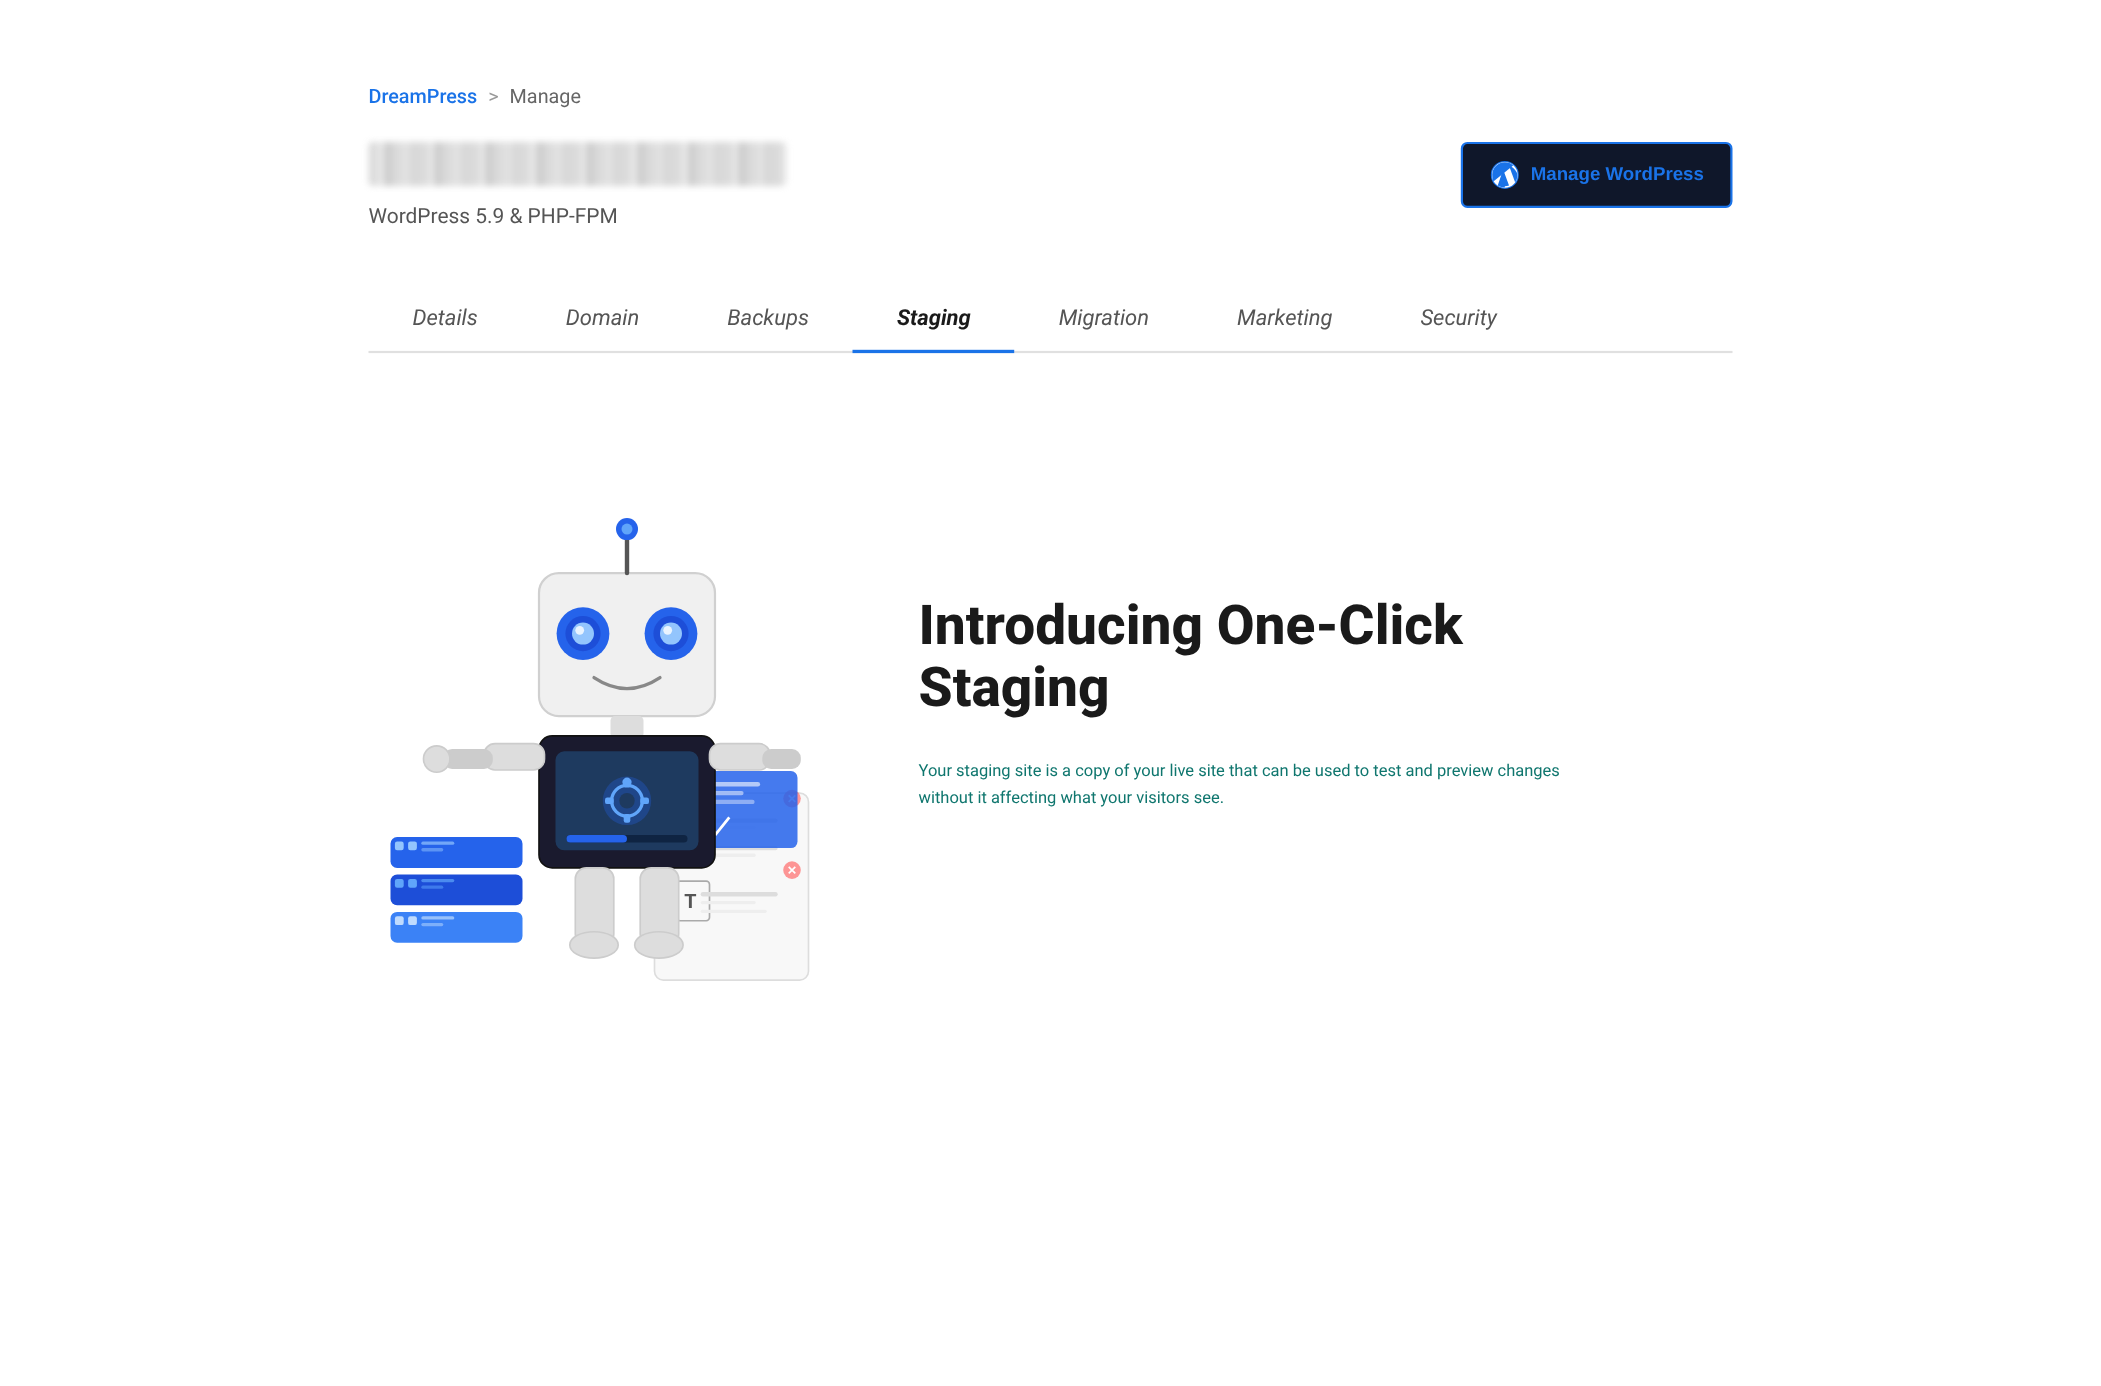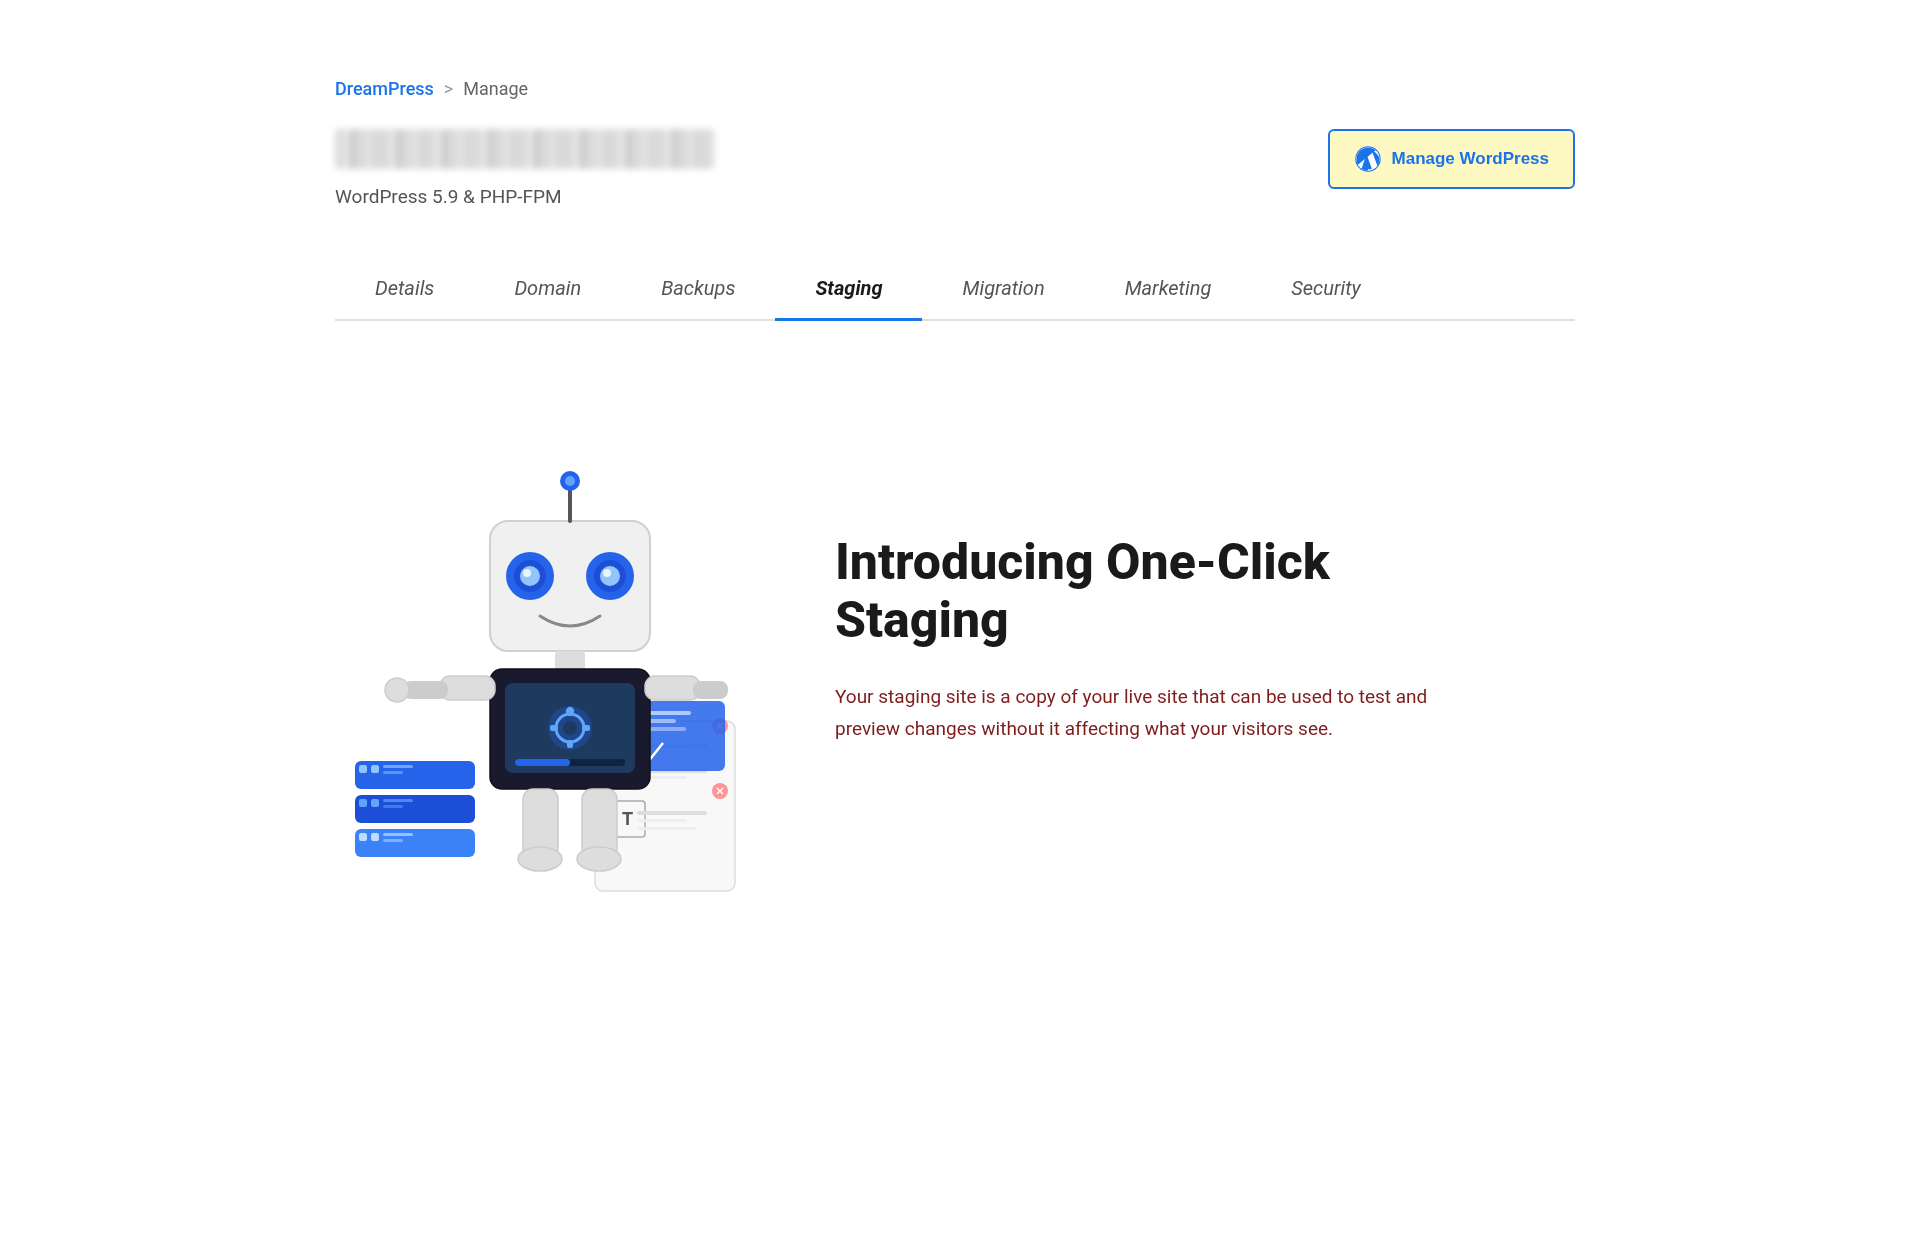--- a/index.html
+++ b/index.html
@@ -85,21 +85,21 @@
       display: flex;
       align-items: center;
       gap: 10px;
       border: 2px solid #1a73e8;
       border-radius: 6px;
       padding: 14px 24px;
       color: #1a73e8;
       font-size: 17px;
       font-weight: 600;
       cursor: pointer;
-      background: #fef9c3;
+      background: #0f172a;
       white-space: nowrap;
     }
 
     .wp-icon {
       width: 28px;
       height: 28px;
     }
 
     
     .tabs-container {
@@ -159,22 +159,22 @@
 
     .staging-title {
       font-size: 50px;
       font-weight: 800;
       color: #1a1a1a;
       line-height: 1.15;
       margin-bottom: 32px;
     }
 
     .staging-description {
-      font-size: 19px;
-      color: #7f1d1d;
+      font-size: 15px;
+      color: #0f766e;
       line-height: 1.65;
       margin-bottom: 44px;
     }
 
     .create-staging-btn {
       background: #2563EB;
       color: #fff;
       border: 4px solid #f5c842;
       border-radius: 8px;
       padding: 22px 60px;

